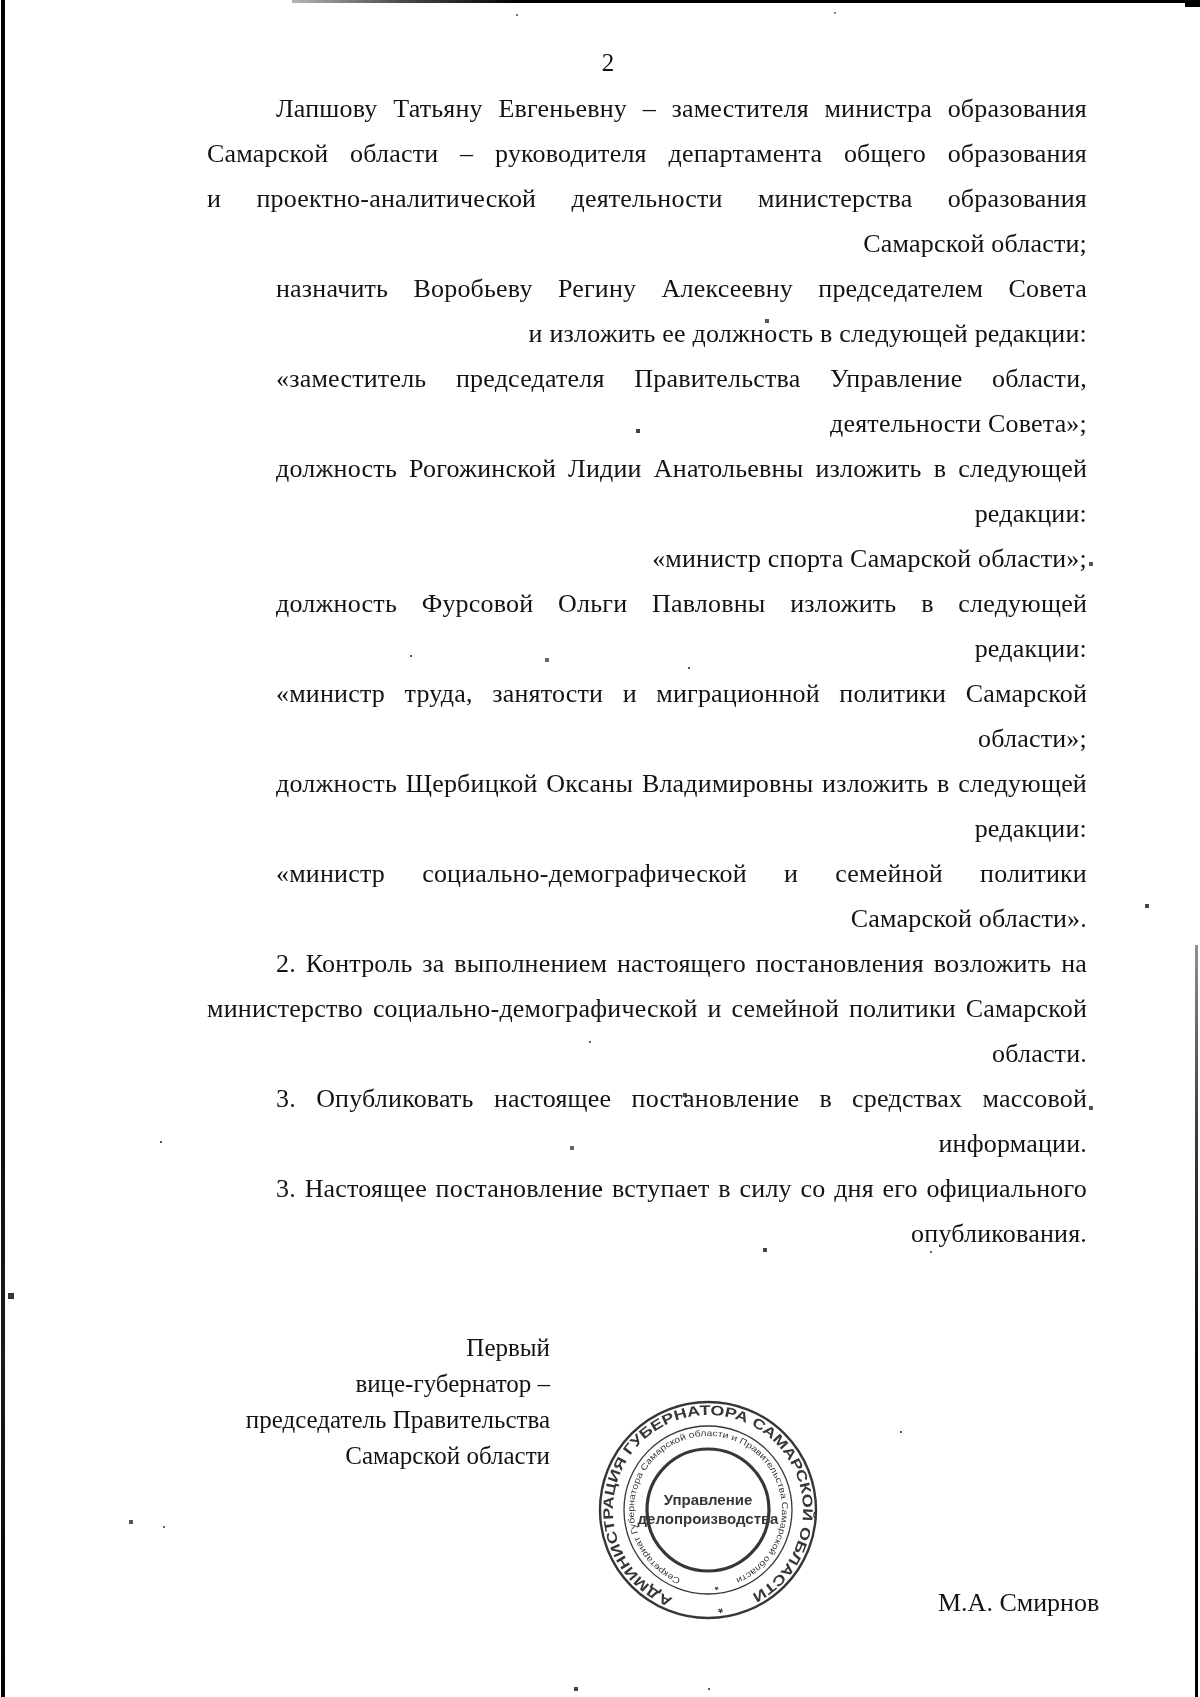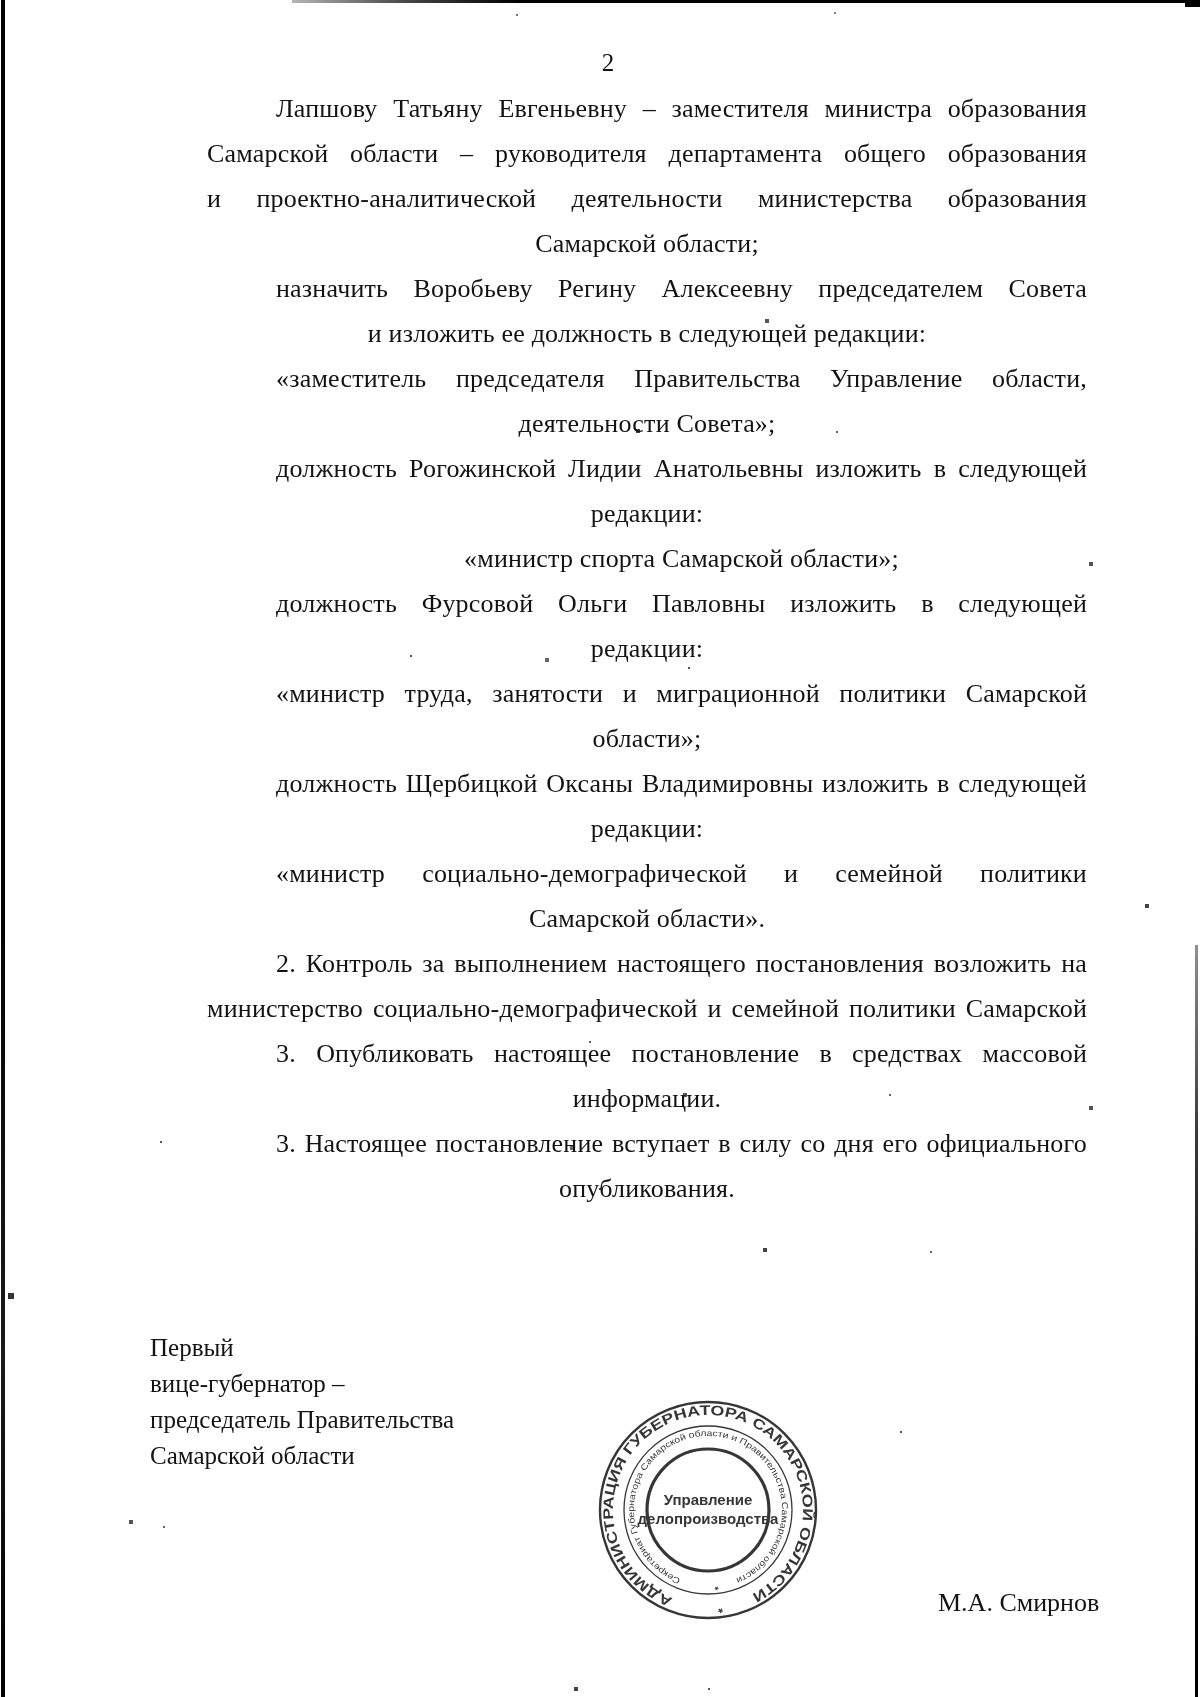--- a/index.html
+++ b/index.html
@@ -25,26 +25,26 @@
       684px 1094px 0 1px #555, 889px 1094px 0 #666, 1090px 1107px 0 1px #555,
       160px 1141px 0 #555, 571px 1147px 0 1px #666, 599px 1188px 0 #555,
       764px 1249px 0 1px #444, 930px 1251px 0 #666, 10px 1295px 0 2px #333,
       900px 1431px 0 #555, 130px 1521px 0 1px #555, 163px 1526px 0 #666,
       575px 1688px 0 1px #444, 708px 1688px 0 #555;}
   
   .page-number{position:absolute;top:46px;left:168px;width:880px;
     text-align:center;font-size:25px;line-height:34px;}
   .body-text{position:absolute;left:184px;top:86px;width:880px;
     font-size:26px;line-height:45px;letter-spacing:.2px;margin-left:23px;}
-  .line{text-align:center;white-space:normal;}
+  .line{text-align:right;white-space:normal;}
   .line.j{text-align:justify;text-align-last:justify;-moz-text-align-last:justify;}
   .line.ind{padding-left:69px;}
   
   .sig-title{position:absolute;left:150px;top:1330px;width:400px;
-    text-align:left;font-size:25px;line-height:36px;}
+    text-align:right;font-size:25px;line-height:36px;}
   .sig-name{position:absolute;left:938px;top:1549px;font-size:26px;margin-top:39px;}
   
   .stamp{position:absolute;left:596px;top:1398px;width:224px;height:224px;opacity:.92;}
   .stamp circle{fill:none;stroke:#262626;}
   .c-outer{stroke-width:2.4px;}
   .c-mid{stroke-width:1.3px;}
   .c-inner{stroke-width:3.2px;}
   .stamp text{fill:#262626;font-family:"Liberation Sans","DejaVu Sans",sans-serif;}
   .t-big{font-size:14px;font-weight:600;}
   .t-small{font-size:8.6px;font-weight:400;}
@@ -80,20 +80,21 @@
       <div class="line j ind">должность Фурсовой Ольги Павловны изложить в следующей</div>
       <div class="line">редакции:</div>
       <div class="line j ind">«министр труда, занятости и миграционной политики Самарской</div>
       <div class="line">области»;</div>
       <div class="line j ind">должность Щербицкой Оксаны Владимировны изложить в следующей</div>
       <div class="line">редакции:</div>
       <div class="line j ind">«министр социально-демографической и семейной политики</div>
       <div class="line">Самарской области».</div>
       <div class="line j ind">2. Контроль за выполнением настоящего постановления возложить на</div>
       <div class="line j">министерство социально-демографической и семейной политики Самарской</div>
+      <div class="line">области.</div>
       <div class="line j ind">3. Опубликовать настоящее постановление в средствах массовой</div>
       <div class="line">информации.</div>
       <div class="line j ind">3. Настоящее постановление вступает в силу со дня его официального</div>
       <div class="line">опубликования.</div>
     </div>
 
   <div class="sig-title" id="sig-title">
       <div>Первый</div>
       <div>вице-губернатор –</div>
       <div>председатель Правительства</div>

